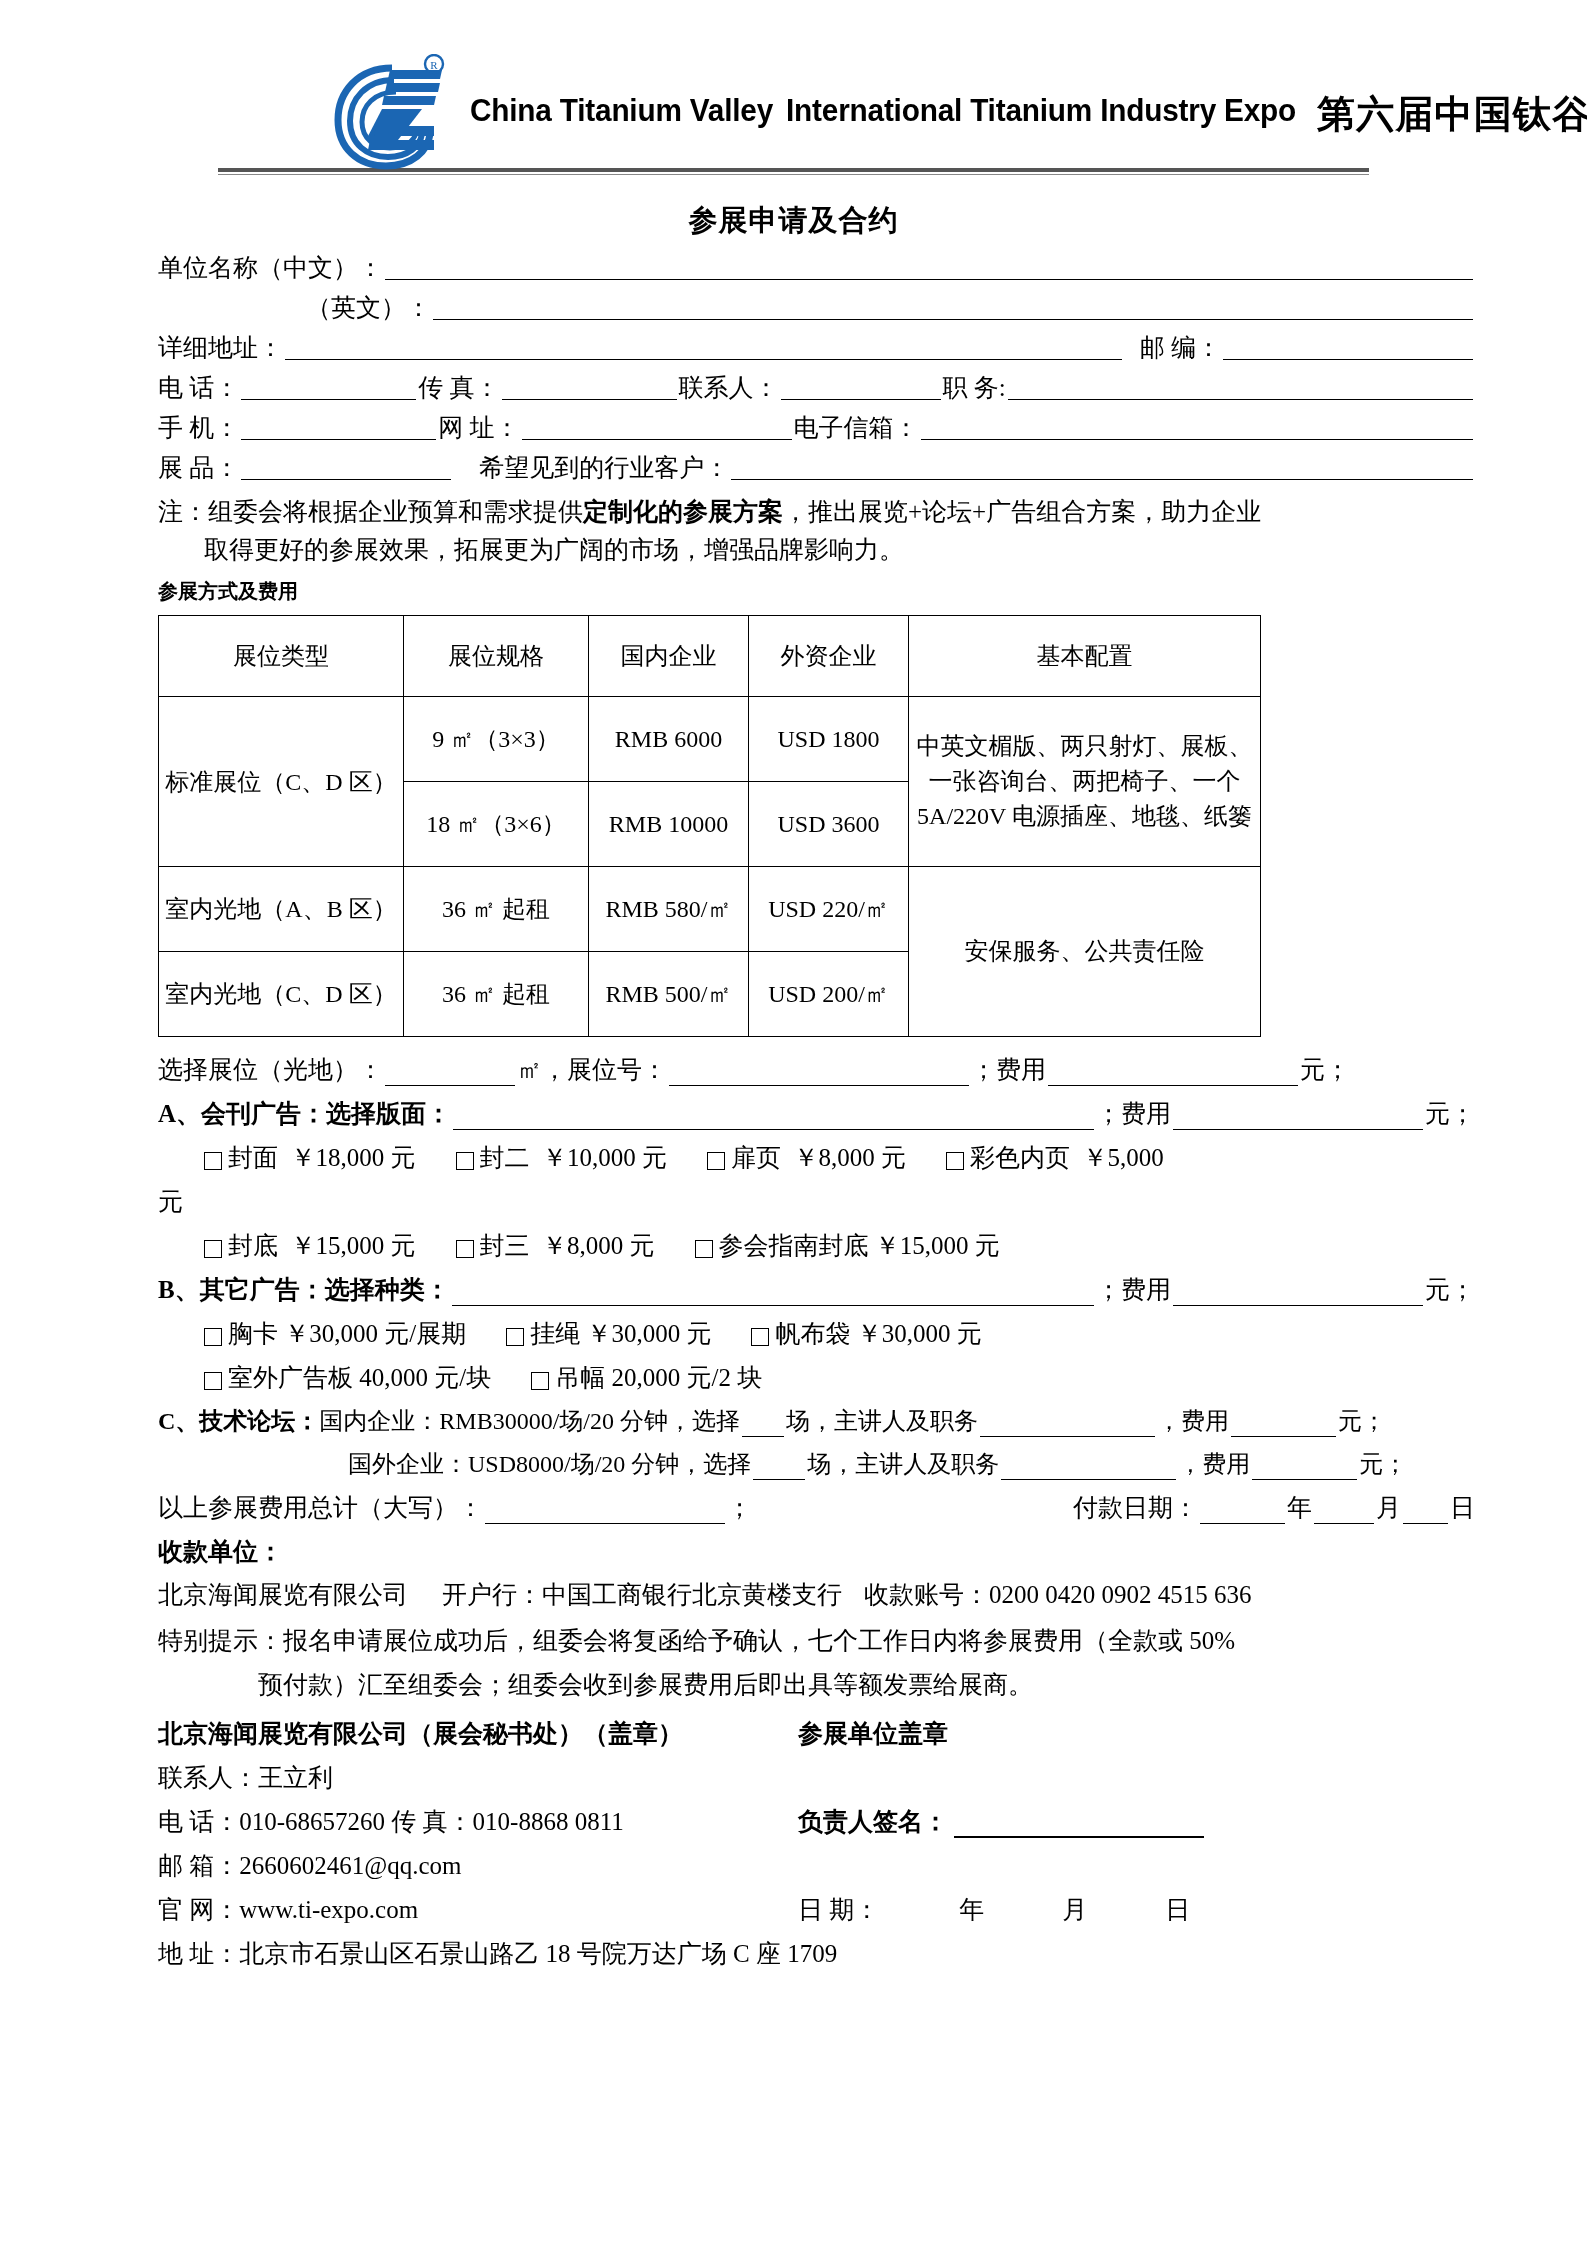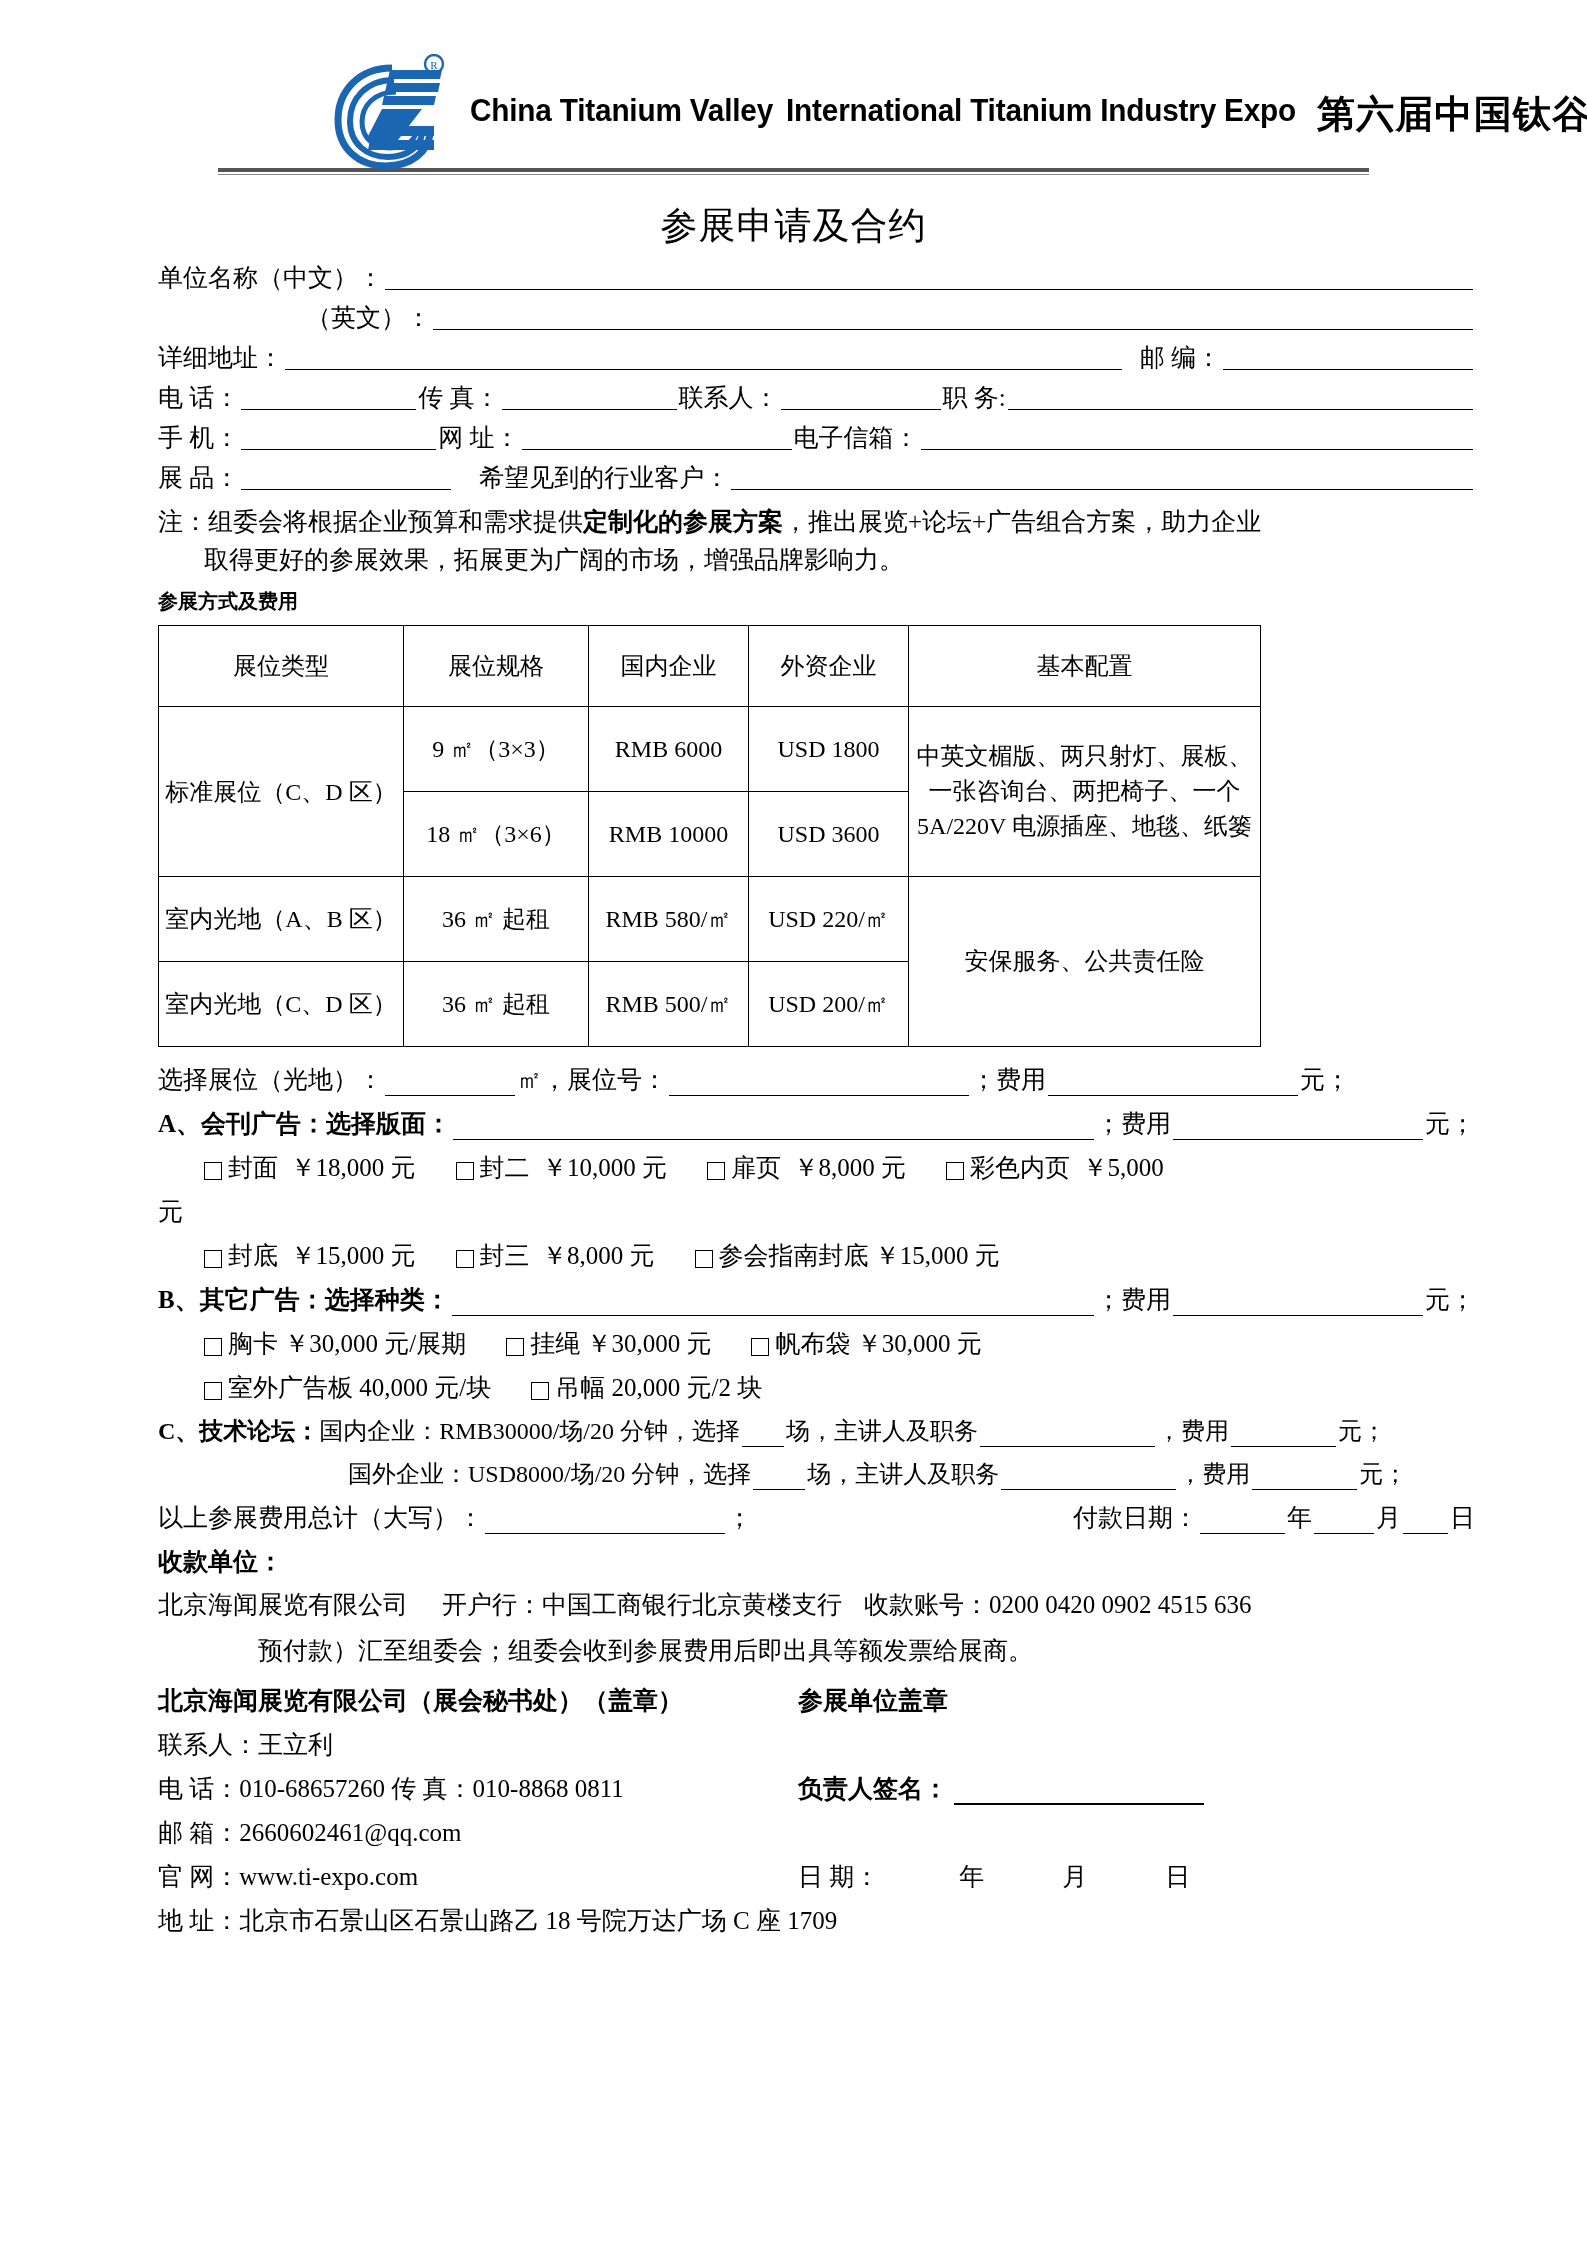--- a/index.html
+++ b/index.html
@@ -71,22 +71,22 @@
   .rule {
     margin: 18px 218px 0 218px;
     border-top: 4px solid #555;
     border-bottom: 1px solid #888;
     height: 2px;
   }
 
   
   .doc-title {
     text-align: center;
-    font-size: 37px;
-    font-weight: normal;
+    font-size: 29px;
+    font-weight: bold;
     margin-top: 26px;
     margin-bottom: 12px;
     letter-spacing: 1px;
   }
 
   
   .form-area {
     padding: 0 112px 0 158px;
     font-size: 25px;
     line-height: 1.0;
@@ -431,20 +431,21 @@
 
   <div class="pay" style="margin-top:6px;">
     <div class="bold" style="margin-bottom:10px;">收款单位：</div>
     <div class="pline">
       <span>北京海闻展览有限公司</span>
       <span style="width:34px;flex:0 0 auto;"></span>
       <span>开户行：中国工商银行北京黄楼支行</span>
       <span style="width:22px;flex:0 0 auto;"></span>
       <span>收款账号：0200 0420 0902 4515 636</span>
     </div>
+    <div class="ptext">特别提示：报名申请展位成功后，组委会将复函给予确认，七个工作日内将参展费用（全款或 50%</div>
     <div class="ptext">
         <span class="l2">预付款）汇至组委会；组委会收到参展费用后即出具等额发票给展商。</span>
       </div>
   </div>
 
   <div class="footer" style="margin-top:14px;">
     <div class="frow">
       <span class="fleft bold">北京海闻展览有限公司（展会秘书处）（盖章）</span>
       <span class="bold">参展单位盖章</span>
     </div>

